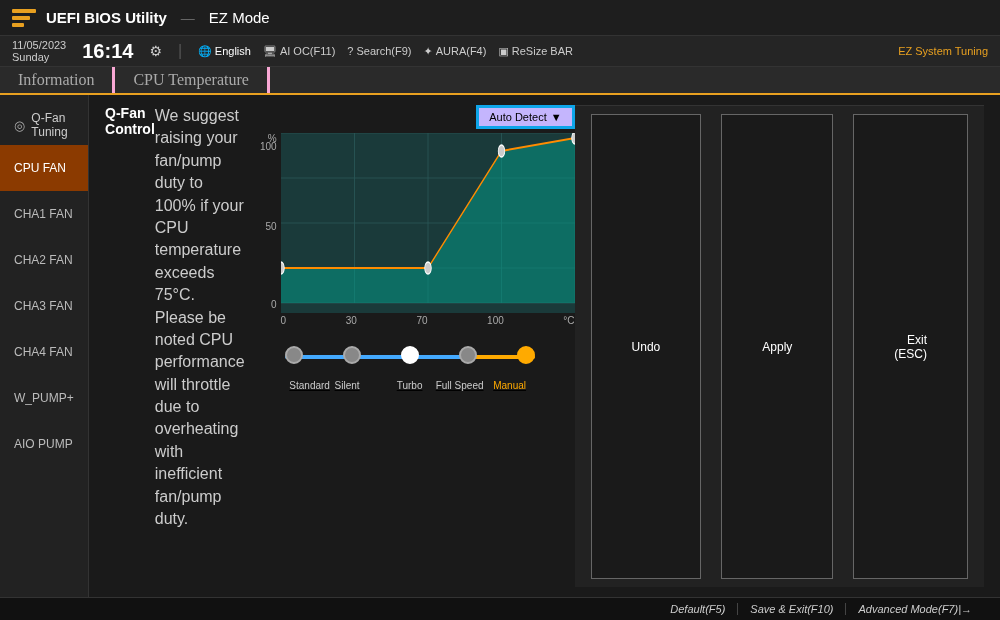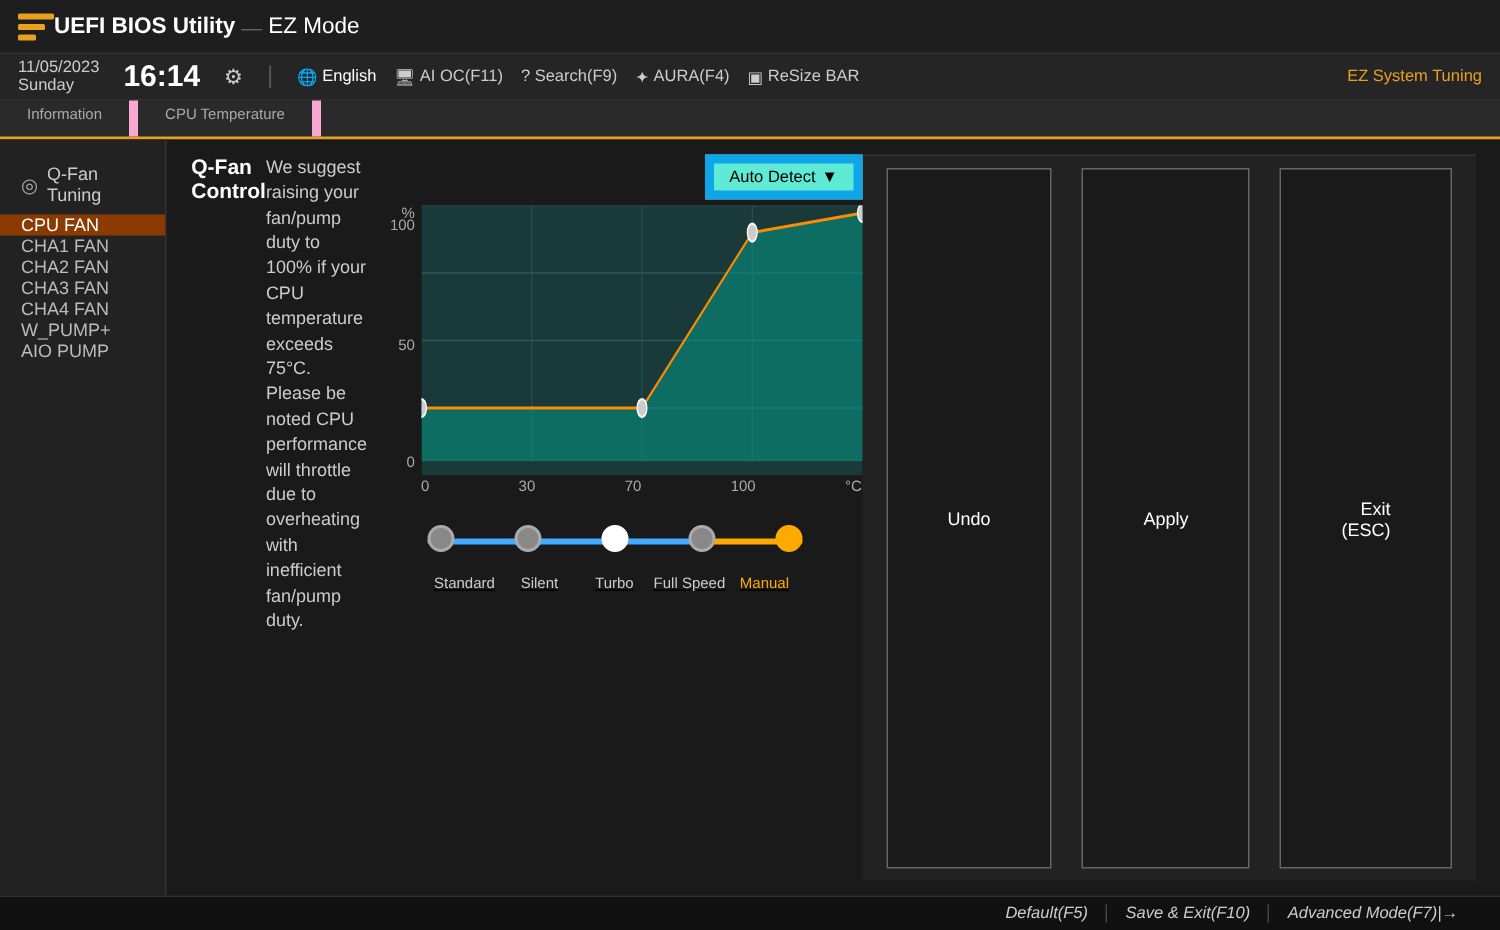--- a/index.html
+++ b/index.html
@@ -19,21 +19,21 @@
       border-bottom: 1px solid #333;
       padding: 4px 12px;
       display: flex;
       align-items: center;
       gap: 10px;
       min-height: 36px;
     }
     .logo {
       display: flex;
       align-items: center;
-      gap: 0;
+      gap: 10px;
     }
     .logo-icon {
       width: 24px;
       height: 18px;
       display: flex;
       flex-direction: column;
       justify-content: space-between;
     }
     .logo-icon span {
       display: block;
@@ -105,24 +105,25 @@
 
     
     .tab-nav {
       background: #2a2a2a;
       display: flex;
       border-bottom: 2px solid #e8a020;
       min-height: 26px;
     }
     .tab-item {
       padding: 4px 18px;
-      font-size: 10px;
+      font-size: 16px;
       color: #aaa;
       cursor: pointer;
-      border-right: 6px solid #f9a8d4;
+      border-right: 3px solid #f9a8d4;
+      font-family: Liberation Serif, serif;
     }
 
     
     .main-content {
       display: flex;
       flex: 1;
       background: #1a1a1a;
       overflow: hidden;
     }
 
@@ -139,21 +140,21 @@
       padding: 6px 14px;
       display: flex;
       align-items: center;
       gap: 6px;
     }
     .sidebar-section-title .fan-icon {
       color: #aaa;
       font-size: 13px;
     }
     .sidebar-item {
-      padding: 0 14px;
+      padding: 16px 14px;
       font-size: 12px;
       color: #bbb;
       cursor: pointer;
     }
     .sidebar-item.active { background: #8b3a00; color: #fff; }
 
     
     .right-panel {
       flex: 1;
       padding: 10px 16px;
@@ -161,40 +162,40 @@
       flex-direction: row;
     }
     .panel-title {
       color: #fff;
       font-size: 14px;
       font-weight: bold;
       margin-bottom: 4px;
     }
     .panel-desc {
       color: #ccc;
-      font-size: 12px;
+      font-size: 16px;
       line-height: 1.4;
       margin-bottom: 10px;
     }
 
     
     .chart-container {
       position: relative;
       flex: 1;
       display: flex;
       flex-direction: column;
     }
     .chart-header {
       display: flex;
       justify-content: flex-end;
       margin-bottom: 4px;
     }
     .auto-detect-btn {
-      background: #5eead4;
-      border: 6px solid #0ea5e9;
+      background: #c4b5fd;
+      border: 3px solid #0ea5e9;
       padding: 3px 10px;
       font-size: 11px;
       color: #000;
       cursor: pointer;
       display: flex;
       align-items: center;
       gap: 4px;
     }
 
     .chart-wrapper {
@@ -417,21 +418,21 @@
           <div style="position:absolute; top:0; left:20px; right:20px; display:flex; justify-content:space-between;">
             <div style="width:18px;height:18px;border-radius:50%;background:#888;border:2px solid #aaa;cursor:pointer;"></div>
             <div style="width:18px;height:18px;border-radius:50%;background:#888;border:2px solid #aaa;cursor:pointer;"></div>
             <div style="width:18px;height:18px;border-radius:50%;background:#fff;border:2px solid #fff;cursor:pointer;"></div>
             <div style="width:18px;height:18px;border-radius:50%;background:#888;border:2px solid #aaa;cursor:pointer;"></div>
             <div style="width:18px;height:18px;border-radius:50%;background:#fa0;border:2px solid #fa0;cursor:pointer;"></div>
           </div>
         </div>
         <div style="display:flex; justify-content:space-between; margin:4px 20px 0; padding:0 -9px;">
           <span style="color:#ccc;font-size:10px;text-align:center;width:50px;">Standard</span>
-          <span style="color:#ccc;font-size:10px;text-align:center;width:50px;">Silent</span>
+          <span style="color:#ccc;font-size:10px;text-align:left;width:50px;">Silent</span>
           <span style="color:#ccc;font-size:10px;text-align:center;width:50px;">Turbo</span>
           <span style="color:#ccc;font-size:10px;text-align:center;width:50px;">Full Speed</span>
           <span style="color:#fa0;font-size:10px;text-align:center;width:50px;">Manual</span>
         </div>
       </div>
     </div>
 
     <div class="bottom-bar">
       <button class="btn">Undo</button>
       <button class="btn">Apply</button>

